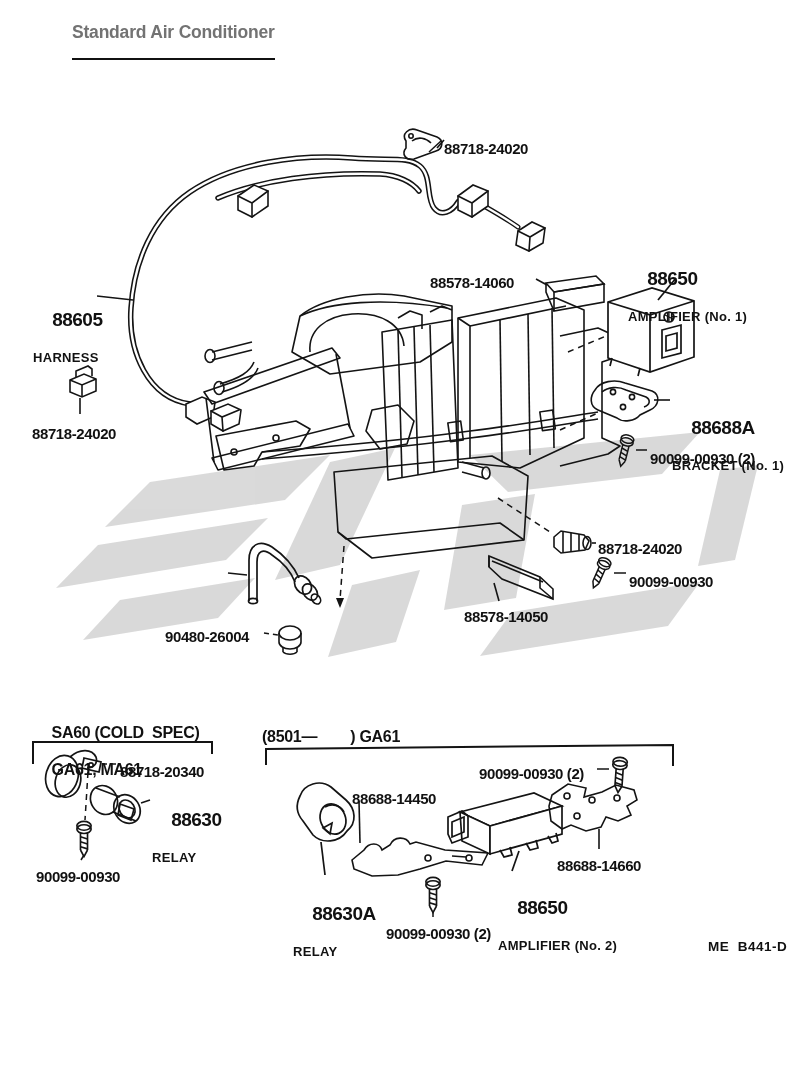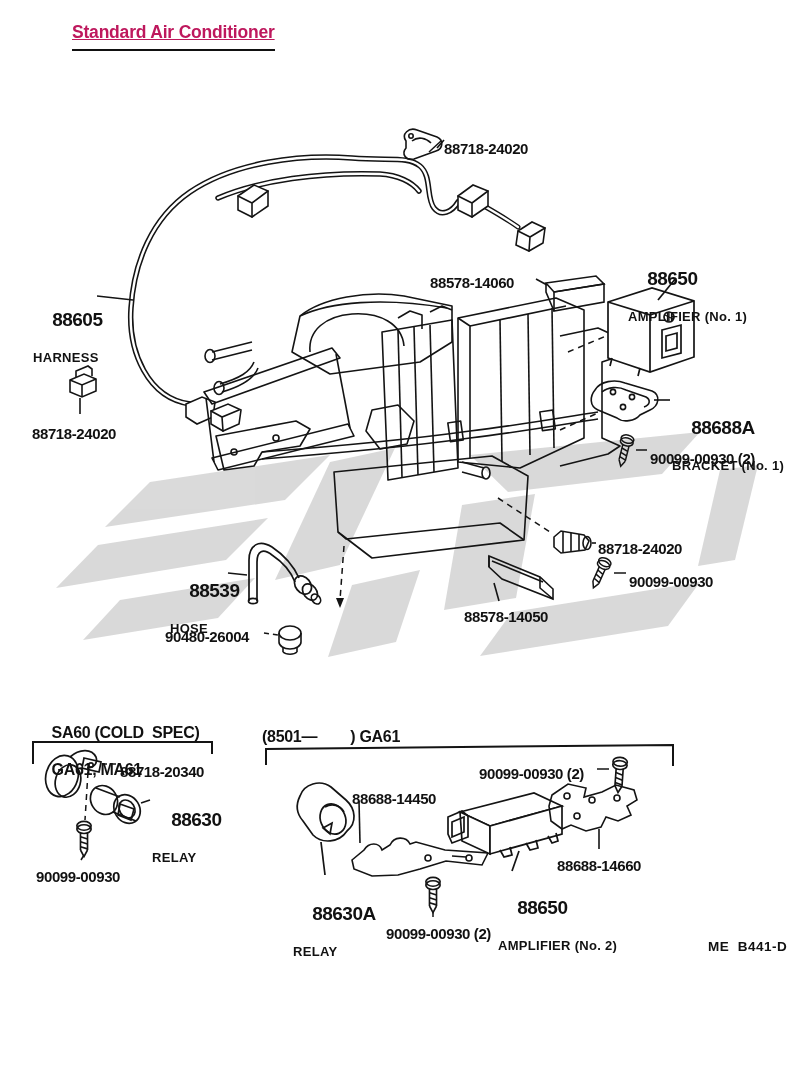--- a/index.html
+++ b/index.html
@@ -6,22 +6,22 @@
   body{width:800px;height:1074px;background:#ffffff;position:relative;overflow:hidden;
        font-family:"Liberation Sans", sans-serif;}
   .stage{position:absolute;left:0;top:0;width:800px;height:1074px;}
   svg.art{position:absolute;left:0;top:0;}
   .lbl{position:absolute;font-weight:bold;font-size:15px;color:#111;letter-spacing:-0.4px;
        white-space:pre;line-height:1.05;margin-top:9px;}
   .lbl.big{font-size:19px;letter-spacing:-0.5px;}
   .lbl .sub{display:block;font-size:13px;letter-spacing:0.3px;margin-top:1px;}
   .lbl.hdr{font-size:16px;letter-spacing:-0.3px;line-height:1.15;}
   .lbl.foot{font-size:13.5px;letter-spacing:0.5px;padding-left:36px;}
-  .title{position:absolute;left:72px;top:22px;font-size:17.5px;font-weight:bold;color:#be185d;
-         border-bottom:2.5px solid #111;padding-bottom:6px;letter-spacing:-0.2px;text-decoration:underline;}
+  .title{position:absolute;left:72px;top:22px;font-size:17.5px;font-weight:bold;color:#737373;
+         border-bottom:2.5px solid #111;padding-bottom:15px;letter-spacing:-0.2px;}
 </style>
 </head>
 <body>
 
 <div class="stage">
 
   <svg class="art" width="800" height="1074" viewBox="0 0 800 1074">
 
     <defs>
       <g id="screw" stroke="#141414" stroke-width="1.5" fill="none">
@@ -298,24 +298,20 @@
     <span>88688A</span>
     <span class="sub">BRACKET (No. 1)</span>
   </div>
 
   <div class="lbl" style="left:650px;top:442px"><span>90099-00930 (2)</span></div>
 
   <div class="lbl" style="left:598px;top:532px"><span>88718-24020</span></div>
 
   <div class="lbl" style="left:629px;top:565px"><span>90099-00930</span></div>
 
-  <div class="lbl big" style="left:170px;top:552px">
-    <span>88539</span>
-    <span class="sub">HOSE</span>
-  </div>
 
   <div class="lbl" style="left:464px;top:600px"><span>88578-14050</span></div>
 
   <div class="lbl" style="left:165px;top:620px"><span>90480-26004</span></div>
 
   <div class="lbl hdr" style="left:35px;top:697px">
     <span>SA60 (COLD  SPEC)</span><br>
     <span>GA61, MA61</span>
   </div>
 

